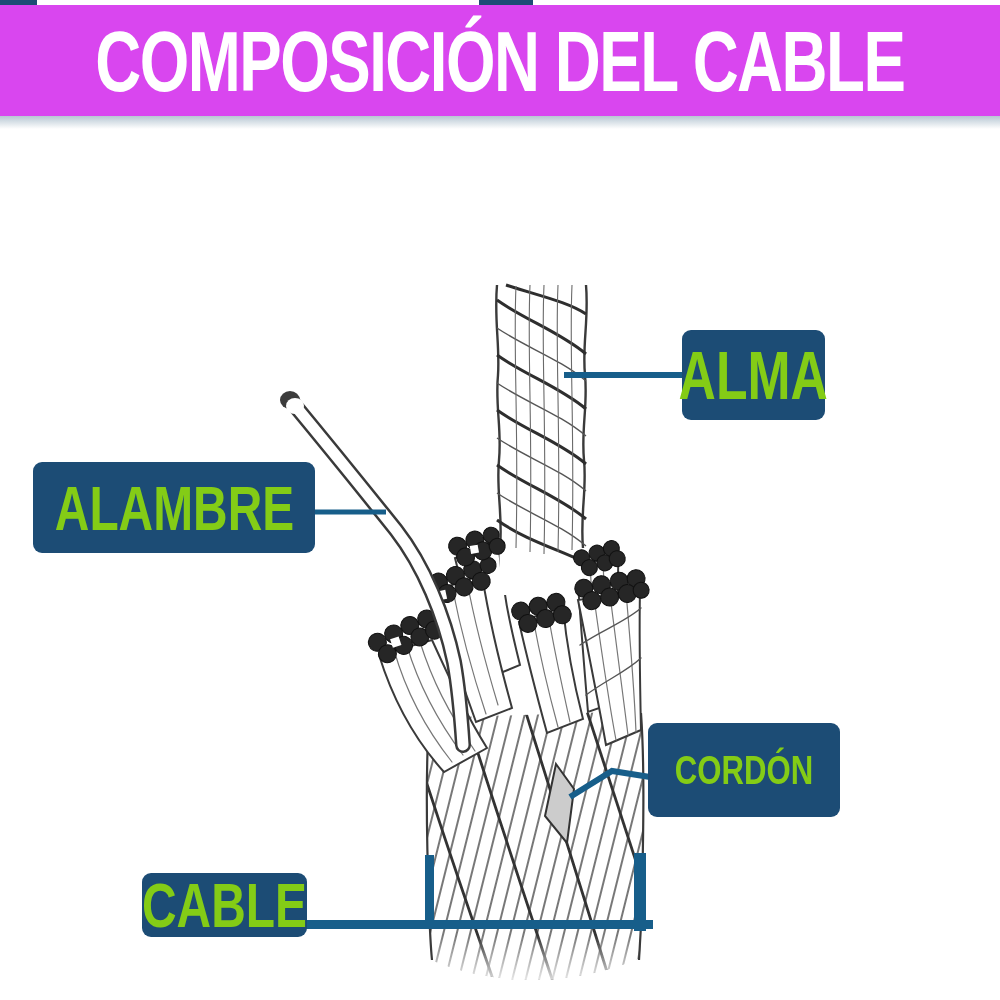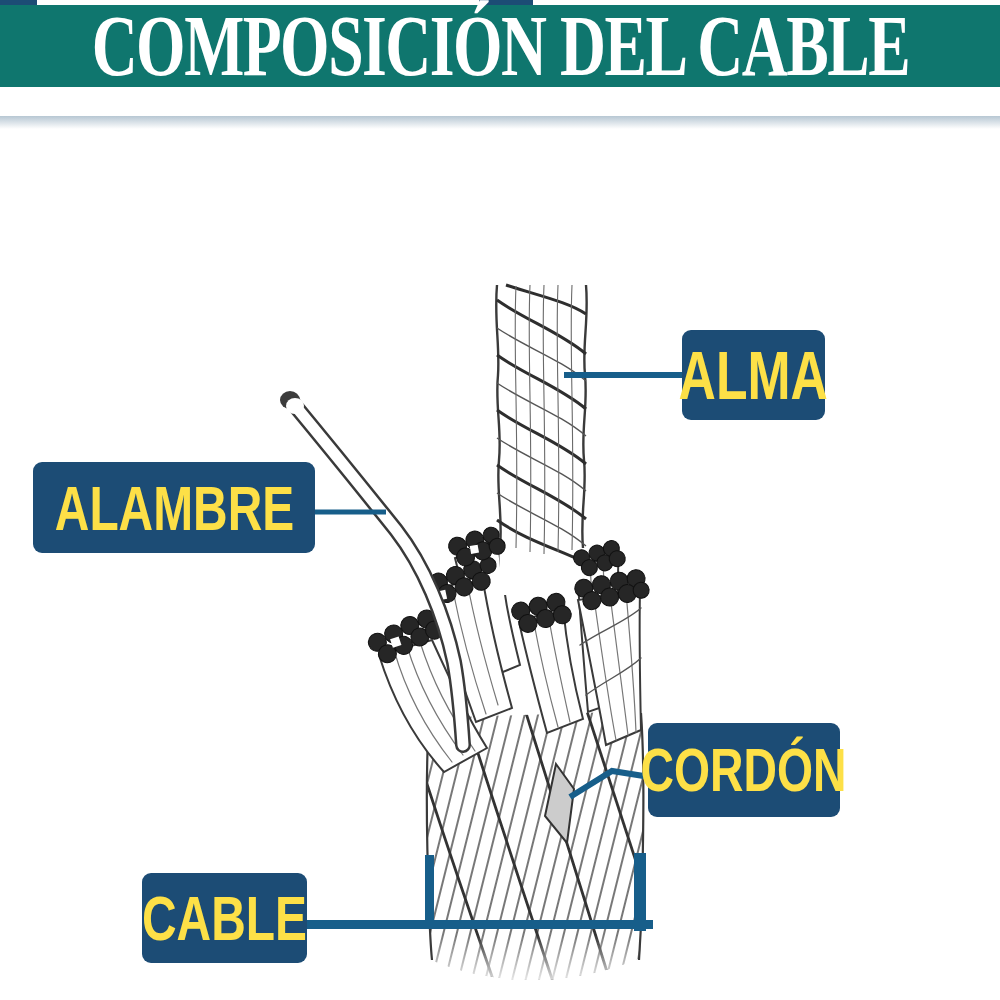--- a/index.html
+++ b/index.html
@@ -6,45 +6,45 @@
   .page{
     position:relative;width:1000px;height:1000px;overflow:hidden;
     background:#ffffff;font-family:"Liberation Sans",sans-serif;
   }
   
   .notch{position:absolute;top:0;background:#1c4c75;}
   .notch.left{left:0;width:37px;height:7px;}
   .notch.center{left:479px;width:54px;height:5px;}
   
   .banner{
-    position:absolute;left:0;top:5px;width:1000px;height:82px;
-    background:#0f766e;display:flex;align-items:center;justify-content:center;font-family:Liberation Serif, serif;
+    position:absolute;left:0;top:5px;width:1000px;height:111px;
+    background:#d946ef;display:flex;align-items:center;justify-content:center;
   }
   .banner-strip{
     position:absolute;left:0;top:116px;width:1000px;height:13px;
     background:linear-gradient(#b7c7d3,#ffffff);
   }
   .banner-title{
     margin:0;color:#ffffff;font-size:86px;font-weight:700;line-height:1;
     letter-spacing:-2px;white-space:nowrap;
   }
   .cond{display:inline-block;transform:scaleX(0.74);transform-origin:center;}
   
   .illustration{position:absolute;left:0;top:0;width:1000px;height:1000px;}
   
   .label-box{
     position:absolute;background:#1c4c75;border-radius:9px;
     display:flex;align-items:center;justify-content:center;
-    color:#fde047;font-weight:700;white-space:nowrap;
+    color:#84cc16;font-weight:700;white-space:nowrap;
   }
   .label-box .cond{transform:scaleX(0.76);}
   .label-alma   {left:682px;top:330px;width:143px;height:90px;font-size:68px;}
   .label-alambre{left:33px; top:462px;width:282px;height:91px;font-size:63px;}
-  .label-cordon {left:648px;top:723px;width:192px;height:94px;font-size:61px;}
-  .label-cable  {left:142px;top:873px;width:165px;height:90px;font-size:63px;}
+  .label-cordon {left:648px;top:723px;width:192px;height:94px;font-size:41px;}
+  .label-cable  {left:142px;top:873px;width:165px;height:64px;font-size:63px;}
 </style>
 </head>
 <body>
 
 <div class="page">
 
   <div class="notch left"></div>
   <div class="notch center"></div>
 
   <header class="banner">

